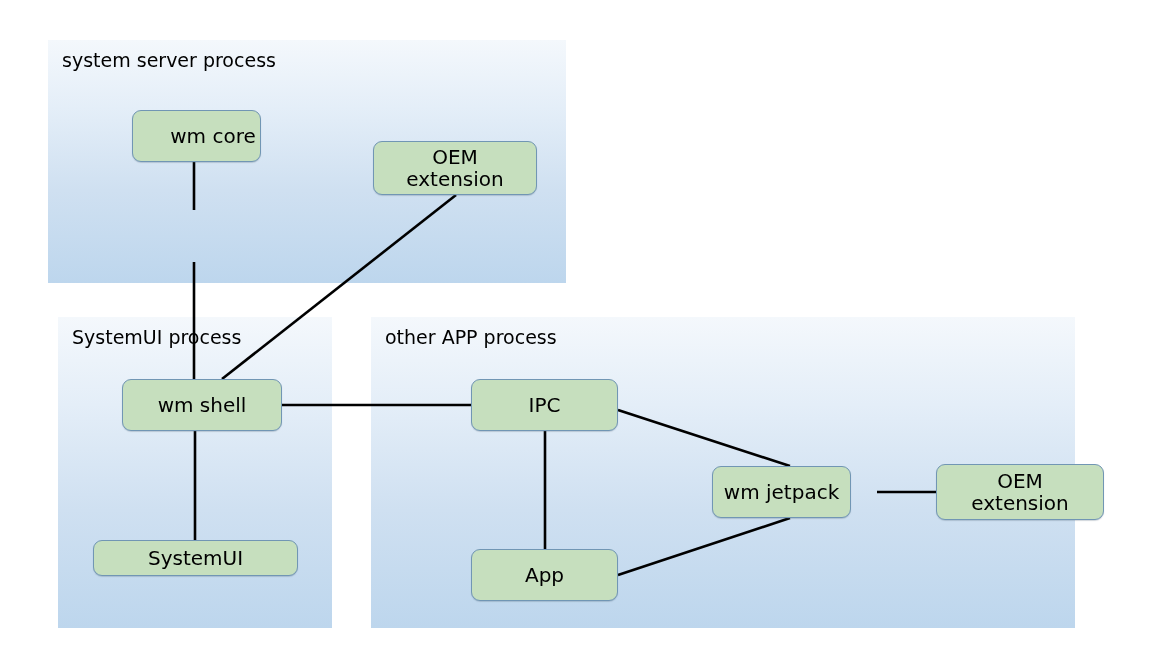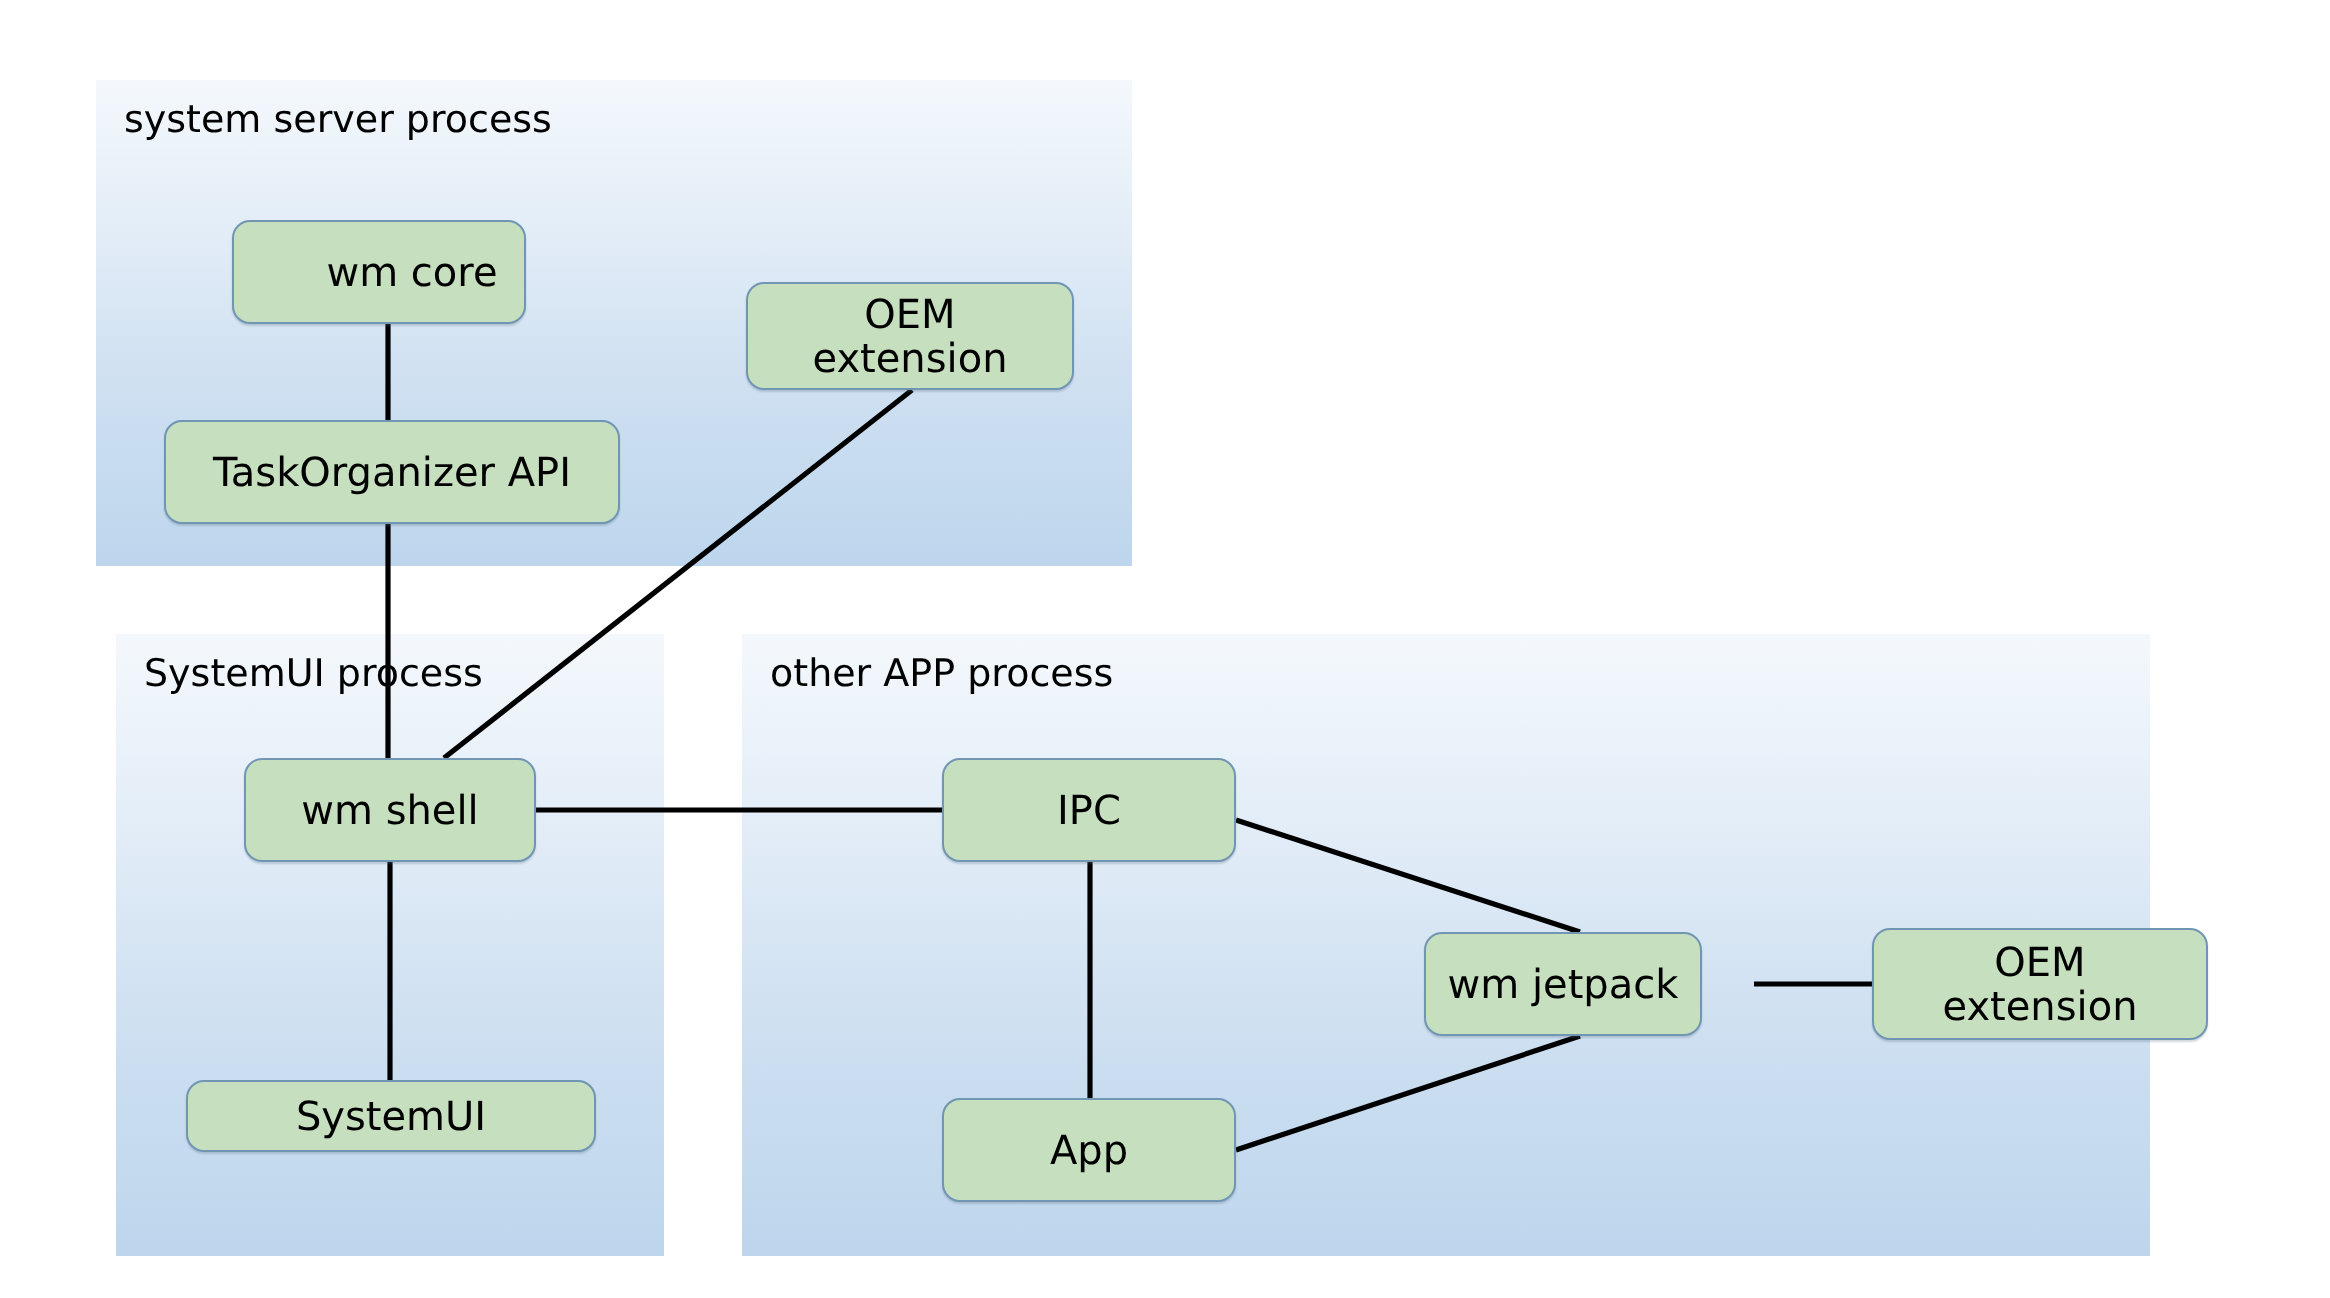--- a/index.html
+++ b/index.html
@@ -88,30 +88,27 @@
       <line x1="194" y1="262" x2="194" y2="379" stroke="#000000"></line>
       <line x1="456" y1="195" x2="222" y2="379" stroke="#000000"></line>
       <line x1="195" y1="431" x2="195" y2="540" stroke="#000000"></line>
       <line x1="268" y1="405" x2="471" y2="405" stroke="#000000"></line>
       <line x1="545" y1="431" x2="545" y2="549" stroke="#000000"></line>
       <line x1="618" y1="410" x2="790" y2="466" stroke="#000000"></line>
       <line x1="618" y1="575" x2="790" y2="518" stroke="#000000"></line>
       <line x1="877" y1="492" x2="936" y2="492" stroke="#000000"></line>
     </svg>
 
-  <div class="node" style="left: 116px; top: 110px; width: 147px; height: 52px; padding-left: 33px;">
+  <div class="node" style="left: 132px; top: 110px; width: 129px; height: 52px; padding-left: 33px;">
     <span>wm core</span>
-  </div>
-  <div class="node" style="left: 82px; top: 210px; width: 228px; height: 52px;">
-    <span>TaskOrganizer API</span>
   </div>
   <div class="node" style="left: 373px; top: 141px; width: 164px; height: 54px;">
     <span>OEM<br>extension</span>
   </div>
-  <div class="node" style="left: 122px; top: 379px; width: 146px; height: 52px;">
+  <div class="node" style="left: 122px; top: 379px; width: 160px; height: 52px;">
     <span>wm shell</span>
   </div>
   <div class="node" style="left: 93px; top: 540px; width: 205px; height: 36px; justify-content: center;">
     <span>SystemUI</span>
   </div>
   <div class="node" style="left: 471px; top: 549px; width: 147px; height: 52px;">
     <span>App</span>
   </div>
   <div class="node" style="left: 471px; top: 379px; width: 147px; height: 52px;">
     <span>IPC</span>

